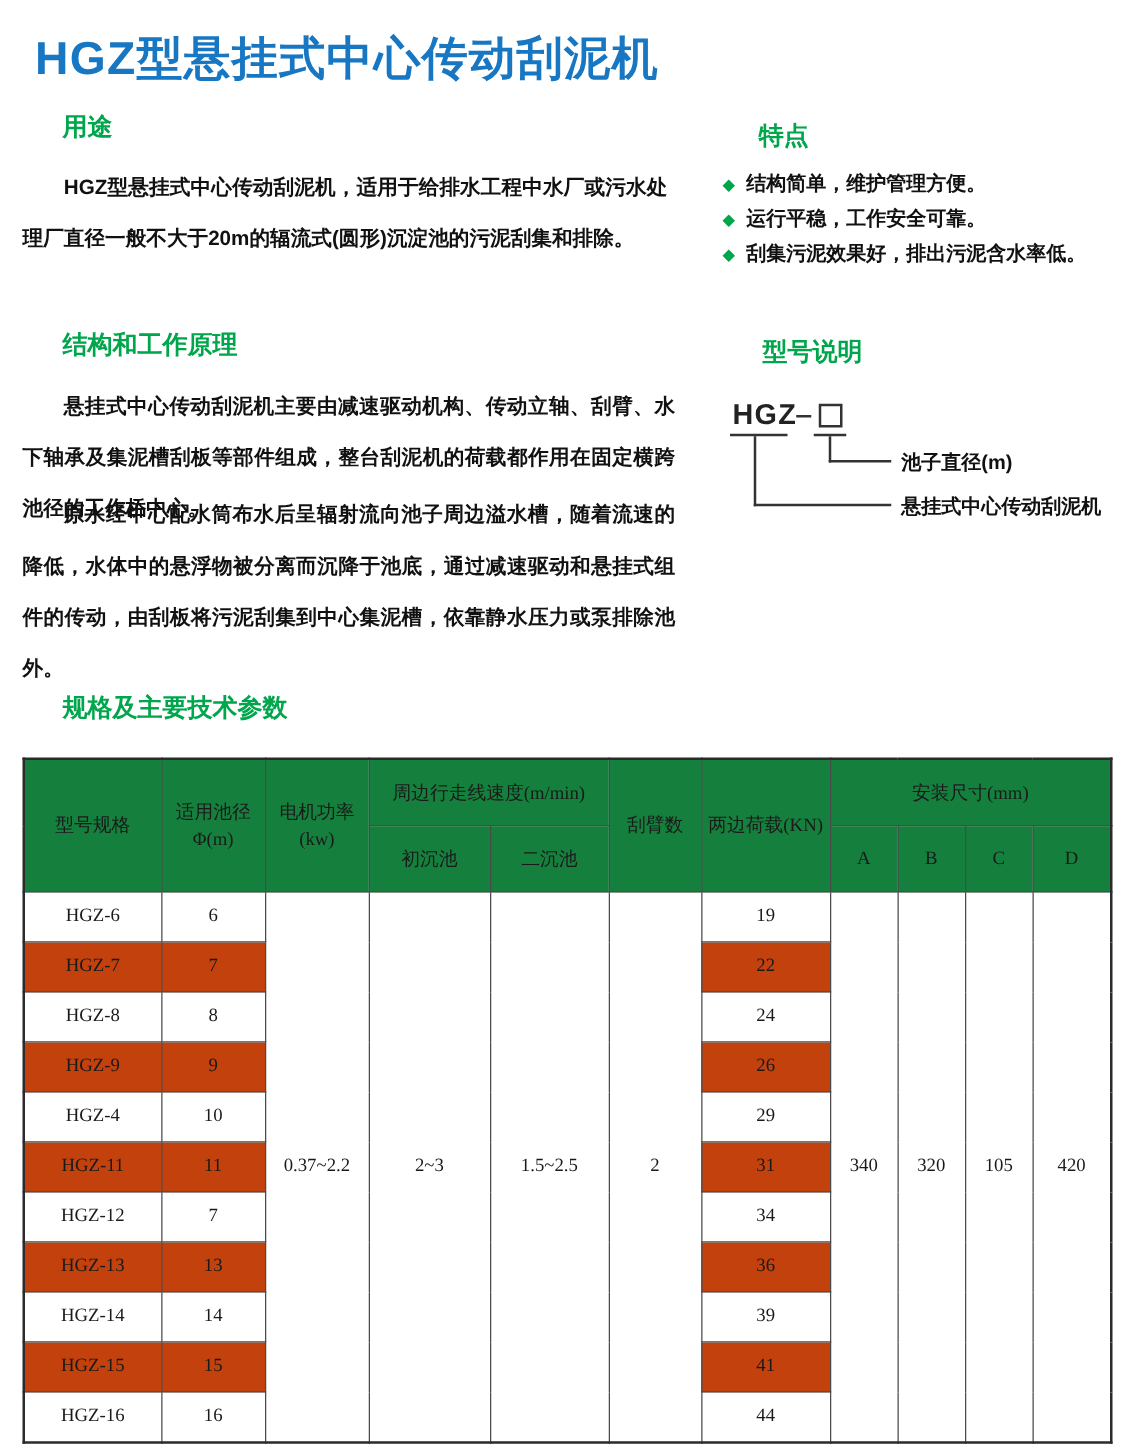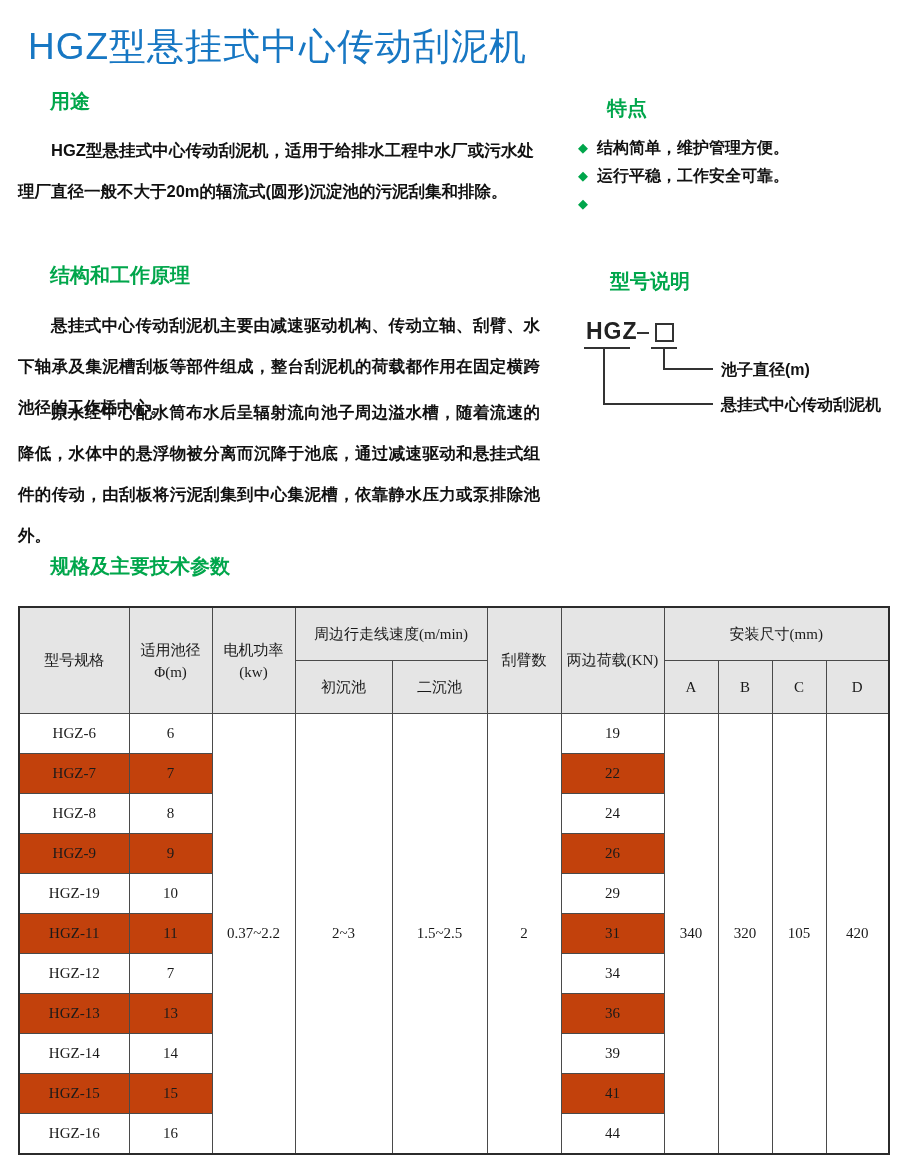--- a/index.html
+++ b/index.html
@@ -4,21 +4,21 @@
 <style>
   html,body{margin:0;padding:0;}
   body{
     width:900px;height:1165px;position:relative;background:#ffffff;
     font-family:"Liberation Sans","DejaVu Sans",sans-serif;color:#111;
     overflow:hidden;
   }
   .abs{position:absolute;}
   
   .page-title{
-    left:28px;top:22px;font-size:37px;font-weight:normal;color:#1777c3;
+    left:28px;top:22px;font-size:37px;font-weight:bold;color:#1777c3;
     letter-spacing:1px;white-space:nowrap;
   }
   .sec-heading{
     font-size:20px;font-weight:bold;color:#00a64b;white-space:nowrap;margin-left:32px;
   }
   
   .para{
     font-size:16.5px;font-weight:bold;line-height:41px;color:#111;
     text-align:justify;text-indent:2em;
   }
@@ -39,21 +39,21 @@
   .spec-table{
     border-collapse:collapse;table-layout:fixed;width:872px;
     font-family:"Liberation Serif","DejaVu Serif",serif;
     font-size:15px;color:#1a1a1a;
   }
   .spec-table th,.spec-table td{
     border:1px solid #4a4a4a;text-align:center;vertical-align:middle;
     padding:0;font-weight:normal;background:#fff;
   }
   .spec-table{border:2px solid #2b2b2b;}
-  .spec-table th{background:#e5e5e5;height:52px;}
+  .spec-table th{background:#15803d;height:52px;}
   .spec-table td{height:39px;}
   .spec-table .pre{white-space:pre-line;line-height:22px;}
   .spec-table tr.stripe td{background:#c2410c;text-align:center;}
   .spec-table tr td[rowspan]{background:#ffffff !important;}
 </style>
 </head>
 <body>
 
 <div class="abs page-title">HGZ型悬挂式中心传动刮泥机</div>
 
@@ -65,20 +65,21 @@
   <div class="feature-item">
     <span class="feature-bullet">◆</span>
     <span>结构简单，维护管理方便。</span>
   </div>
   <div class="feature-item">
     <span class="feature-bullet">◆</span>
     <span>运行平稳，工作安全可靠。</span>
   </div>
   <div class="feature-item">
     <span class="feature-bullet">◆</span>
+    <span>刮集污泥效果好，排出污泥含水率低。</span>
   </div>
 </div>
 
 <div class="abs sec-heading" style="left:18px;top:262px;">结构和工作原理</div>
 <div class="abs para" style="left:18px;top:305px;width:522px;">悬挂式中心传动刮泥机主要由减速驱动机构、传动立轴、刮臂、水下轴承及集泥槽刮板等部件组成，整台刮泥机的荷载都作用在固定横跨池径的工作桥中心。</div>
 <div class="abs para" style="left:18px;top:392px;width:522px;">原水经中心配水筒布水后呈辐射流向池子周边溢水槽，随着流速的降低，水体中的悬浮物被分离而沉降于池底，通过减速驱动和悬挂式组件的传动，由刮板将污泥刮集到中心集泥槽，依靠静水压力或泵排除池外。</div>
 
 <div class="abs sec-heading" style="left:578px;top:268px;">型号说明</div>
 <div class="abs diagram">
   <span class="d-code">HGZ</span>
@@ -154,21 +155,21 @@
       <td>HGZ-8</td>
       <td>8</td>
       <td>24</td>
     </tr>
     <tr class="stripe">
       <td>HGZ-9</td>
       <td>9</td>
       <td>26</td>
     </tr>
     <tr>
-      <td>HGZ-19</td>
+      <td>HGZ-4</td>
       <td>10</td>
       <td>29</td>
     </tr>
     <tr class="stripe">
       <td>HGZ-11</td>
       <td>11</td>
       <td>31</td>
     </tr>
     <tr>
       <td>HGZ-12</td>

